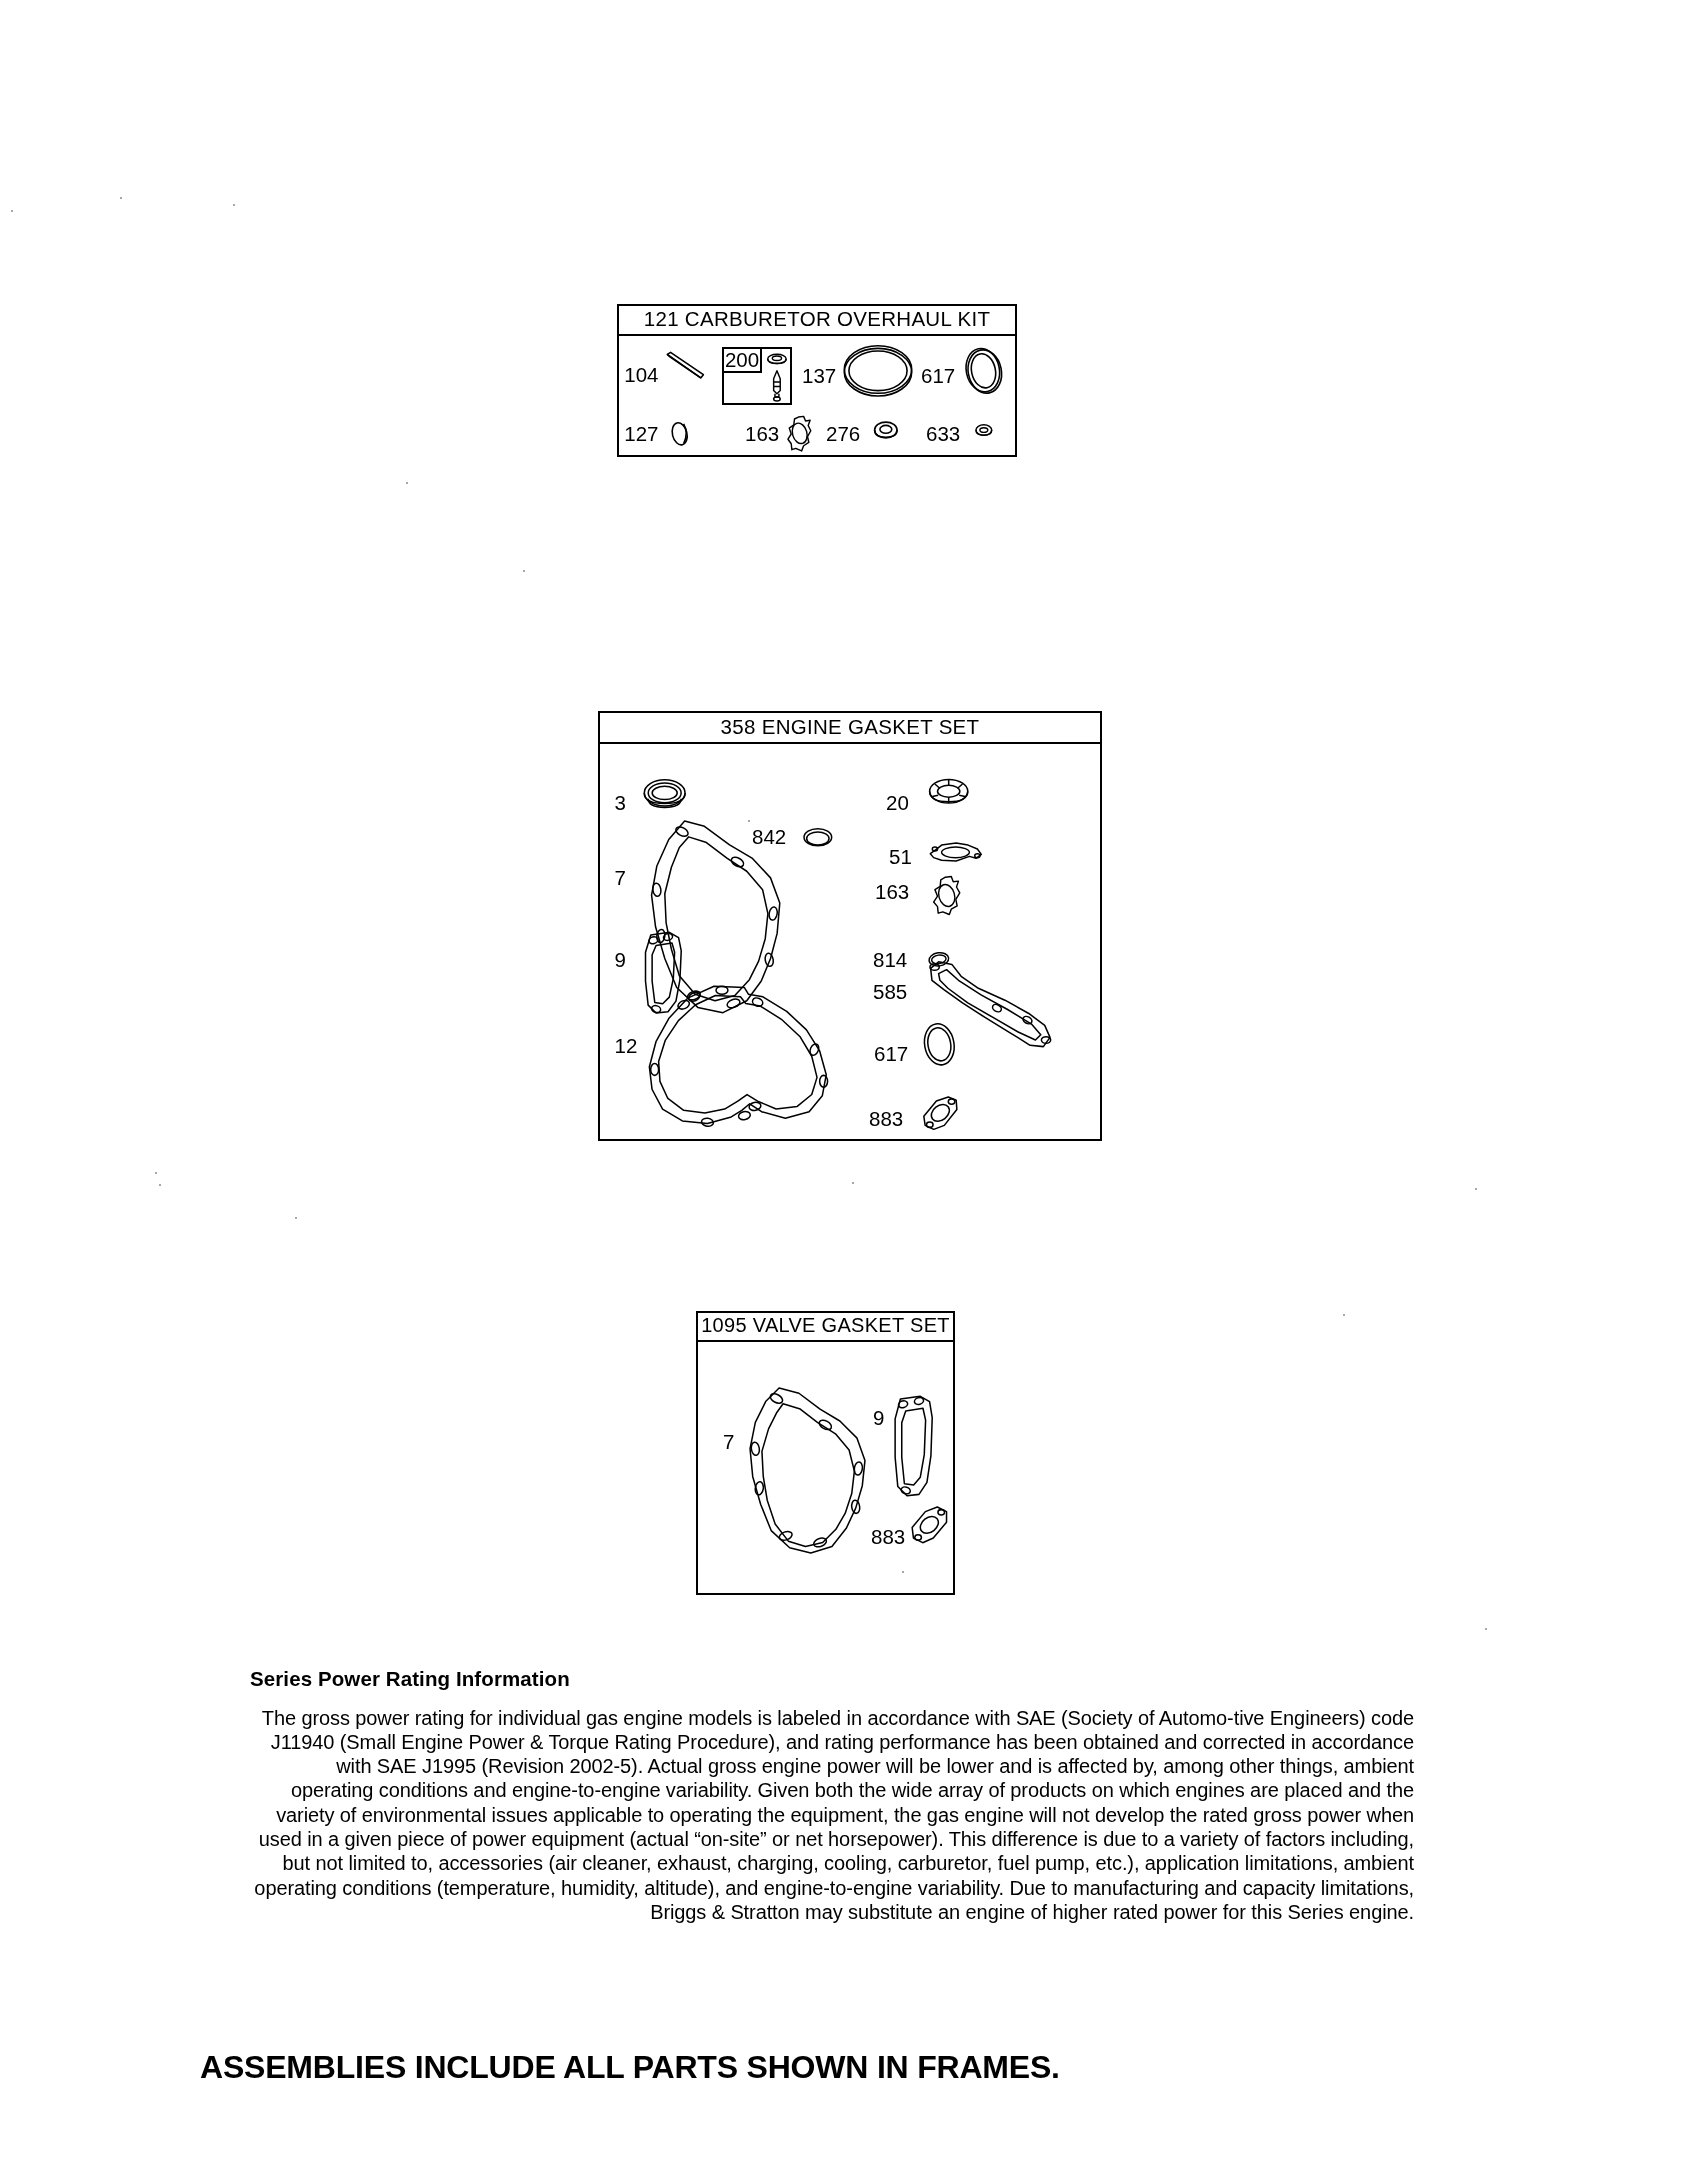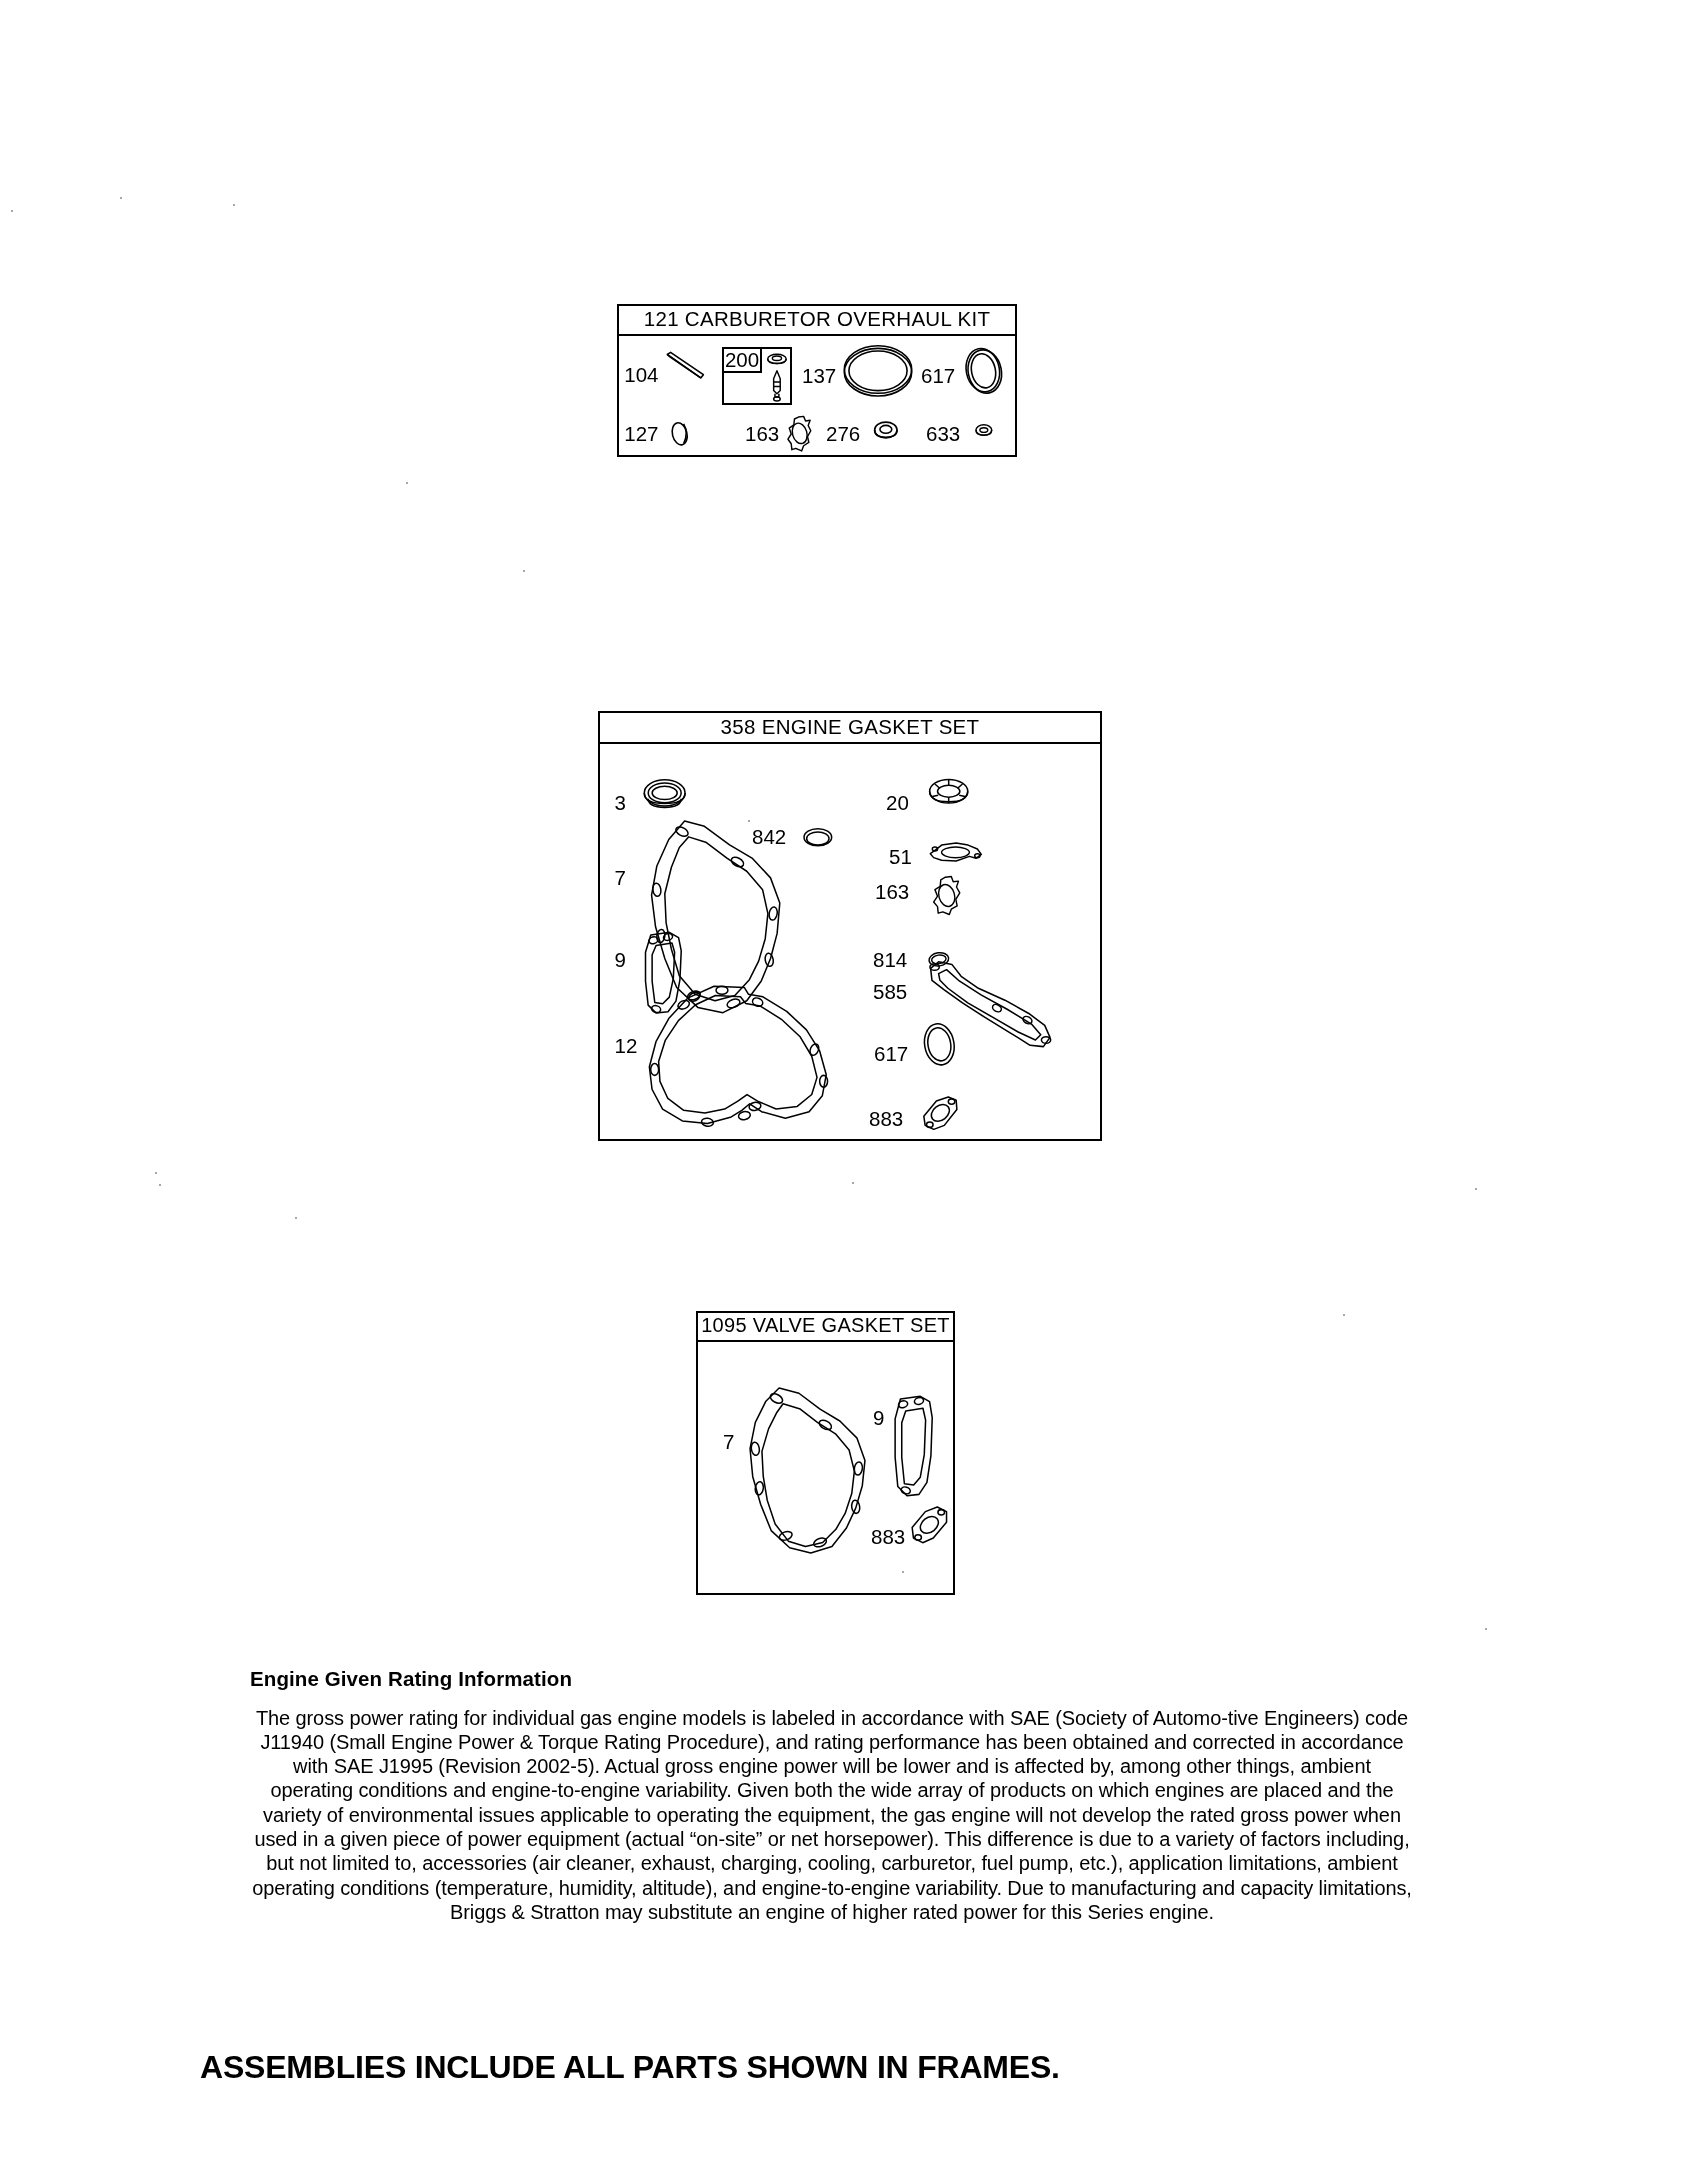--- a/index.html
+++ b/index.html
@@ -84,21 +84,21 @@
   #power-heading {
     font-size: 20.5px;
     font-weight: bold;
     margin: 0 0 14.6px 0;
     letter-spacing: 0.1px;
   }
   #power-body {
     font-size: 20px;
     line-height: 1.215;
     margin: 0;
-    text-align: center;
+    text-align: right;
     letter-spacing: -0.1px;
   }
   #assemblies-note {
     position: absolute;
     left: 200px;
     top: 2049px;
     font-size: 32px;
     font-weight: bold;
     letter-spacing: -0.2px;
     white-space: nowrap;
@@ -427,21 +427,21 @@
           <ellipse cx="50" cy="11" rx="5" ry="4"></ellipse>
           <ellipse cx="15" cy="49" rx="5" ry="4"></ellipse>
         </g>
       </svg>
     </div>
 
   </div>
 </div>
 
 <div id="text-section">
-  <h2 id="power-heading">Engine Given Rating Information</h2>
+  <h2 id="power-heading">Series Power Rating Information</h2>
   <p id="power-body">The gross power rating for individual gas engine models is labeled in accordance with SAE (Society of Automo-tive Engineers) code J11940 (Small Engine Power &amp; Torque Rating Procedure), and rating performance has been obtained and corrected in accordance with SAE J1995 (Revision 2002-5).  Actual gross engine power will be lower and is affected by, among other things, ambient operating conditions and engine-to-engine variability.  Given both the wide array of products on which engines are placed and the variety of environmental issues applicable to operating the equipment, the gas engine will not develop the rated gross power when used in a given piece of power equipment (actual “on-site” or net horsepower).  This difference is due to a variety of factors including, but not limited to, accessories (air cleaner, exhaust, charging, cooling, carburetor, fuel pump, etc.), application limitations, ambient operating conditions (temperature, humidity, altitude), and engine-to-engine variability.  Due to manufacturing and capacity limitations, Briggs &amp; Stratton may substitute an engine of higher rated power for this Series engine.</p>
 </div>
 
 <div id="assemblies-note">ASSEMBLIES INCLUDE ALL PARTS SHOWN IN FRAMES.</div>
 
 <div class="speckle" style="left:120px; top:197px;"></div>
 <div class="speckle" style="left:10.6px;  top:210px;"></div>
 <div class="speckle" style="left:406px; top:482px;"></div>
 <div class="speckle" style="left:523px; top:570px;"></div>
 <div class="speckle" style="left:233px; top:204px;"></div>

